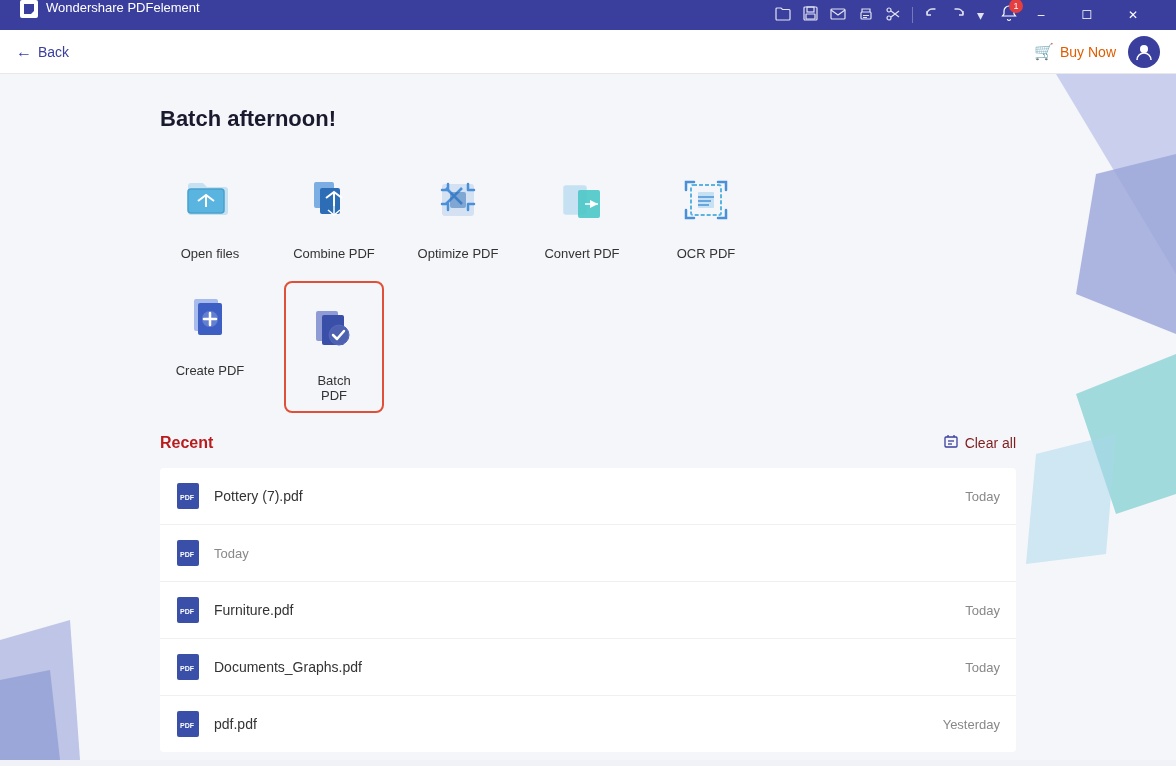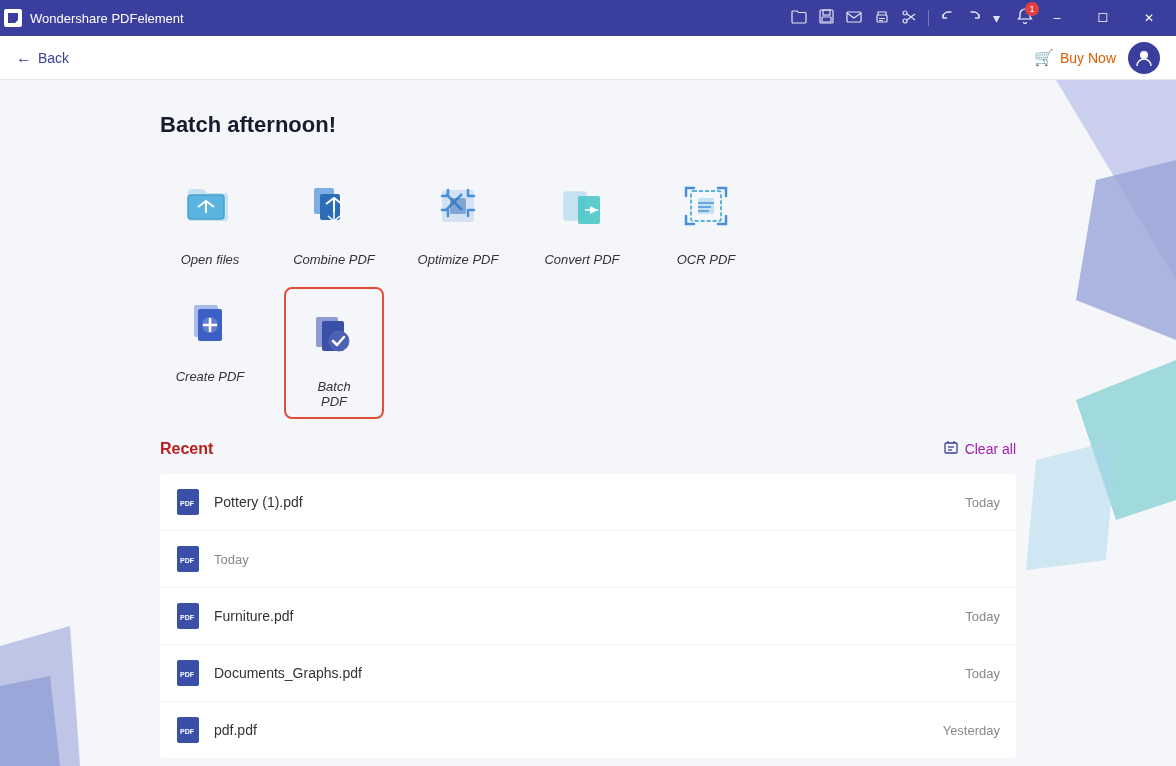--- a/index.html
+++ b/index.html
@@ -1,25 +1,24 @@
 <!DOCTYPE html>
 <html><head>
   <meta charset="utf-8">
   <style>
     * { margin: 0; padding: 0; box-sizing: border-box; }
     body { width: 1176px; height: 766px; font-family: 'Segoe UI', Arial, sans-serif; background: #f0f2f8; overflow: hidden; position: relative; }
 
     
     .titlebar {
       width: 100%;
-      height: 36px;
+      height: 30px;
       background: #3a3f9e;
       display: flex;
-      align-items: center;
-      padding: 0 4px;
+      padding: 0 20px;
       position: relative;
     }
     .titlebar-logo {
       width: 18px; height: 18px;
       background: white;
       border-radius: 2px;
       margin-right: 8px;
       display: flex; align-items: center; justify-content: center;
     }
     .titlebar-logo-inner {
@@ -159,21 +158,20 @@
       flex-wrap: wrap;
       margin-bottom: 20px;
     }
     .action-item {
       display: flex;
       flex-direction: column;
       align-items: center;
       gap: 10px;
       cursor: pointer;
       width: 100px;
-      font-style: italic;
     }
     .action-icon-wrap {
       width: 72px;
       height: 72px;
       border-radius: 12px;
       display: flex;
       align-items: center;
       justify-content: center;
     }
     .action-label {
@@ -201,21 +199,21 @@
     }
     .recent-title {
       font-size: 16px;
       font-weight: 700;
       color: #b91c1c;
     }
     .clear-all-btn {
       display: flex;
       align-items: center;
       gap: 6px;
-      color: #a21caf;
+      color: #7f1d1d;
       font-size: 14px;
       cursor: pointer;
     }
     .clear-icon {
       font-size: 14px;
     }
 
     
     .file-list {
       background: white;
@@ -503,21 +501,21 @@
       </div>
     </div>
 
     <div class="file-list">
 
     <div class="file-item">
       <svg class="file-icon" viewBox="0 0 24 28" fill="none" xmlns="http://www.w3.org/2000/svg">
         <rect x="1" y="1" width="22" height="26" rx="2" fill="#3a50a8"></rect>
         <text x="4" y="18" font-size="7" fill="white" font-weight="bold" font-family="Arial">PDF</text>
       </svg>
-      <span class="file-name">Pottery (1).pdf</span>
+      <span class="file-name">Pottery (7).pdf</span>
       <span class="file-date">Today</span>
     </div>
         <div class="file-item">
       <svg class="file-icon" viewBox="0 0 24 28" fill="none" xmlns="http://www.w3.org/2000/svg">
         <rect x="1" y="1" width="22" height="26" rx="2" fill="#3a50a8"></rect>
         <text x="4" y="18" font-size="7" fill="white" font-weight="bold" font-family="Arial">PDF</text>
       </svg>
       <span class="file-date">Today</span>
     </div>
         <div class="file-item">

